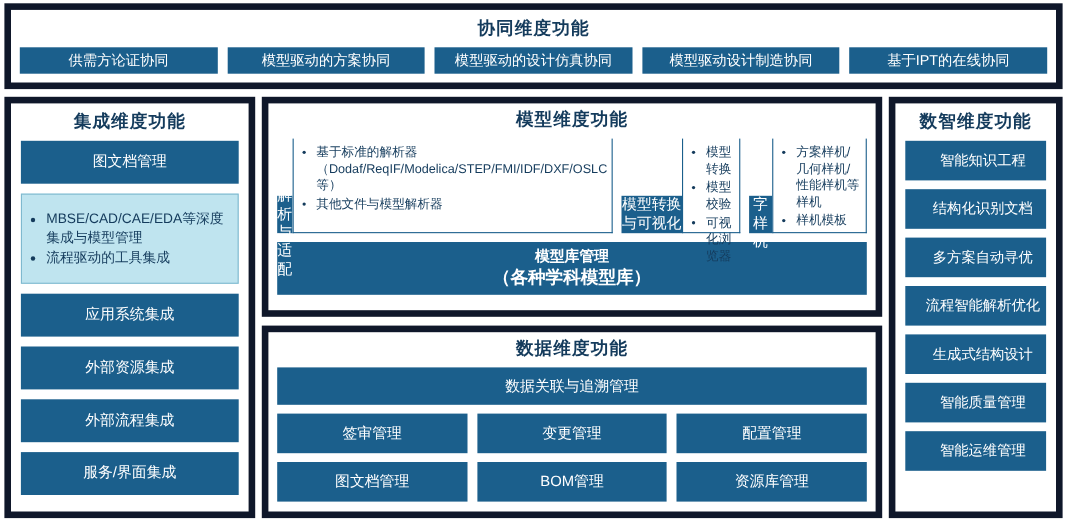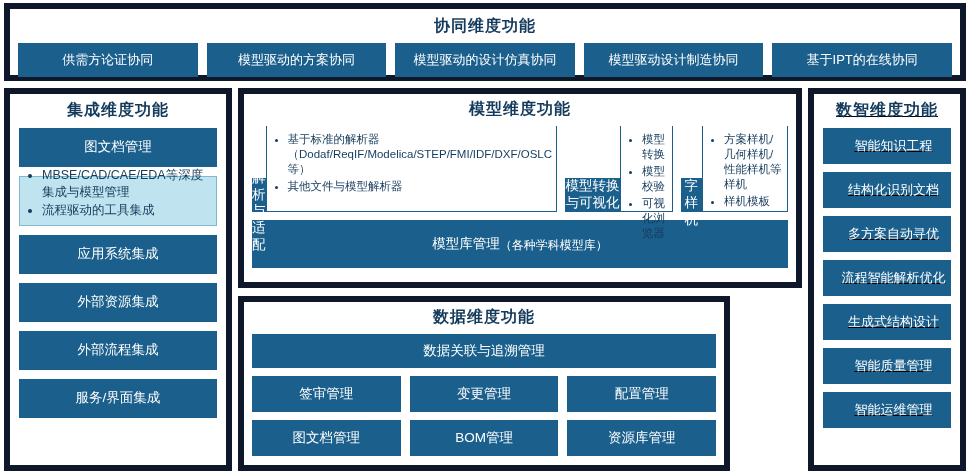--- a/index.html
+++ b/index.html
@@ -62,21 +62,21 @@
   }
   .top-panel .panel-title {
     margin: 3px 0 6px 0;
   }
   .top-row {
     display: flex;
     gap: 9px;
   }
   .top-row .blue-box {
     flex: 1;
-    height: 34px;
+    height: 24px;
     font-size: 13px;
   }
 
   
   .left-panel {
     position: absolute;
     left: 4px;
     top: 88px;
     width: 228px;
     height: 383px;
@@ -84,26 +84,26 @@
   }
   .left-panel .panel-title {
     margin: 2px 0 7px 0;
   }
   .left-item {
     height: 39px;
     margin-bottom: 9px;
     font-size: 13.5px;
   }
   .left-highlight {
-    height: 50px;
+    height: 82px;
     margin-bottom: 9px;
     padding: 5px 4px 5px 2px;
     font-size: 12.5px;
     display: flex;
-    align-items: flex-end;
+    align-items: center;
   }
   .left-highlight ul {
     margin: 0;
     padding-left: 20px;
     list-style: disc;
   }
   .left-highlight li {
     line-height: 1.35;
     margin: 1px 0;
   }
@@ -149,33 +149,34 @@
     padding-left: 19px;
     list-style: disc;
   }
   .model-col-body li {
     line-height: 1.3;
     margin-bottom: 2px;
   }
   .model-lib {
     margin-top: 8px;
     height: 48px;
-    flex-direction: row;
-    font-size: 13.5px;
+    flex-direction: column;
+    font-size: 13.5px;
+    font-weight: bold;
   }
   .model-lib .sub {
-    font-size: 12px;
+    font-size: 16px;
     margin-top: 2px;
   }
 
   .mid-data-panel {
     position: absolute;
     left: 238px;
     top: 296px;
-    width: 492px;
+    width: 564px;
     height: 175px;
     padding: 3px 8px 8px 8px;
   }
   .mid-data-panel .panel-title {
     margin: 2px 0 6px 0;
   }
   .data-wide {
     height: 34px;
     font-size: 13.5px;
     margin-bottom: 8px;
@@ -192,21 +193,20 @@
   }
 
   
   .right-panel {
     position: absolute;
     left: 808px;
     top: 88px;
     width: 158px;
     height: 383px;
     padding: 4px 9px 9px 9px;
-    text-decoration: underline;
   }
   .right-panel .panel-title {
     margin: 2px 0 7px 0;
   }
   .right-item {
     height: 36px;
     margin-bottom: 8px;
     font-size: 13px;
     padding-left: 13px;
   }

